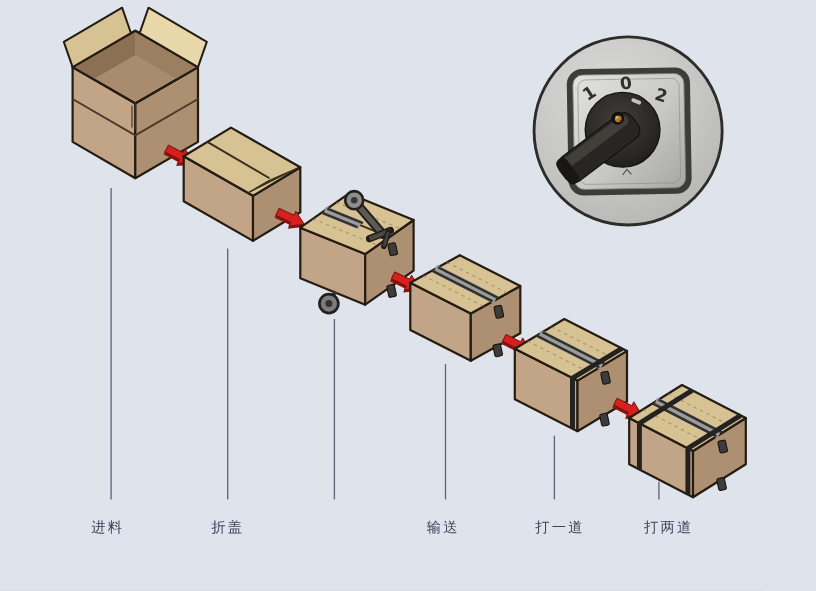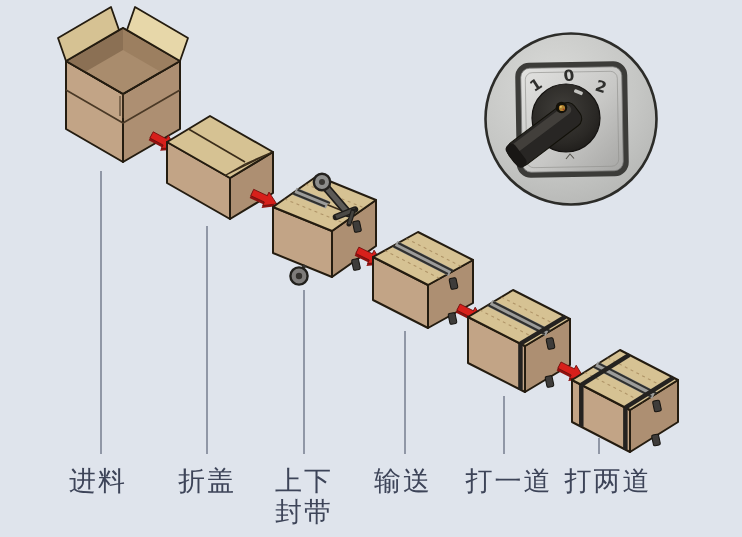--- a/index.html
+++ b/index.html
@@ -9,21 +9,21 @@
   .f-top{fill:var(--cardboard-top);}
   .f-front{fill:var(--cardboard-front);}
   .f-side{fill:var(--cardboard-side);}
   .f-int{fill:var(--cardboard-interior-light);}
   .oln{stroke:var(--outline);stroke-width:2;stroke-linejoin:round;}
   .plate-border{fill:var(--plate-border);}
   .sw-num{fill:var(--switch-number);font-size:15.5px;font-weight:bold;
           font-family:"DejaVu Sans","Liberation Sans",sans-serif;text-anchor:middle;}
   .labels{position:absolute;left:0;top:0;width:100%;height:100%;pointer-events:none;}
   .step-label{position:absolute;top:465px;transform:translateX(-50%);text-align:center;
-              color:var(--label-text);font-size:27px;line-height:31px;letter-spacing:2px;
+              color:var(--label-text);font-size:13px;line-height:31px;letter-spacing:2px;
               white-space:nowrap;}
   .step-label .l2{display:block;}
 </style>
 </head>
 <body>
 
 <div class="stage">
   <svg width="742" height="537" viewBox="0 0 742 537">
     <defs>
       <radialGradient id="gCircle" cx="40%" cy="30%" r="80%">
@@ -193,18 +193,17 @@
         <circle cx="563.6" cy="109.6" r="1" fill="#a34222"></circle>
         <rect x="574" y="90.5" width="9" height="3.4" rx="1.2" transform="rotate(22 578.5 92)" fill="#d4d4d0" opacity="0.9"></rect>
       </g>
       <path d="M566,159 l4,-5 4,4.5" fill="none" stroke="#56544e" stroke-width="1.1"></path>
     </g>
   </svg>
 
   <div class="labels">
     <div class="step-label" style="left:98px"><span>进料</span><span class="l2"></span></div>
     <div class="step-label" style="left:207px"><span>折盖</span><span class="l2"></span></div>
-    <div class="step-label" style="left:304px"><span>上下</span><span class="l2">封带</span></div>
     <div class="step-label" style="left:403px"><span>输送</span><span class="l2"></span></div>
     <div class="step-label" style="left:509px"><span>打一道</span><span class="l2"></span></div>
     <div class="step-label" style="left:608px"><span>打两道</span><span class="l2"></span></div>
   </div>
 </div>
 
 </body></html>

